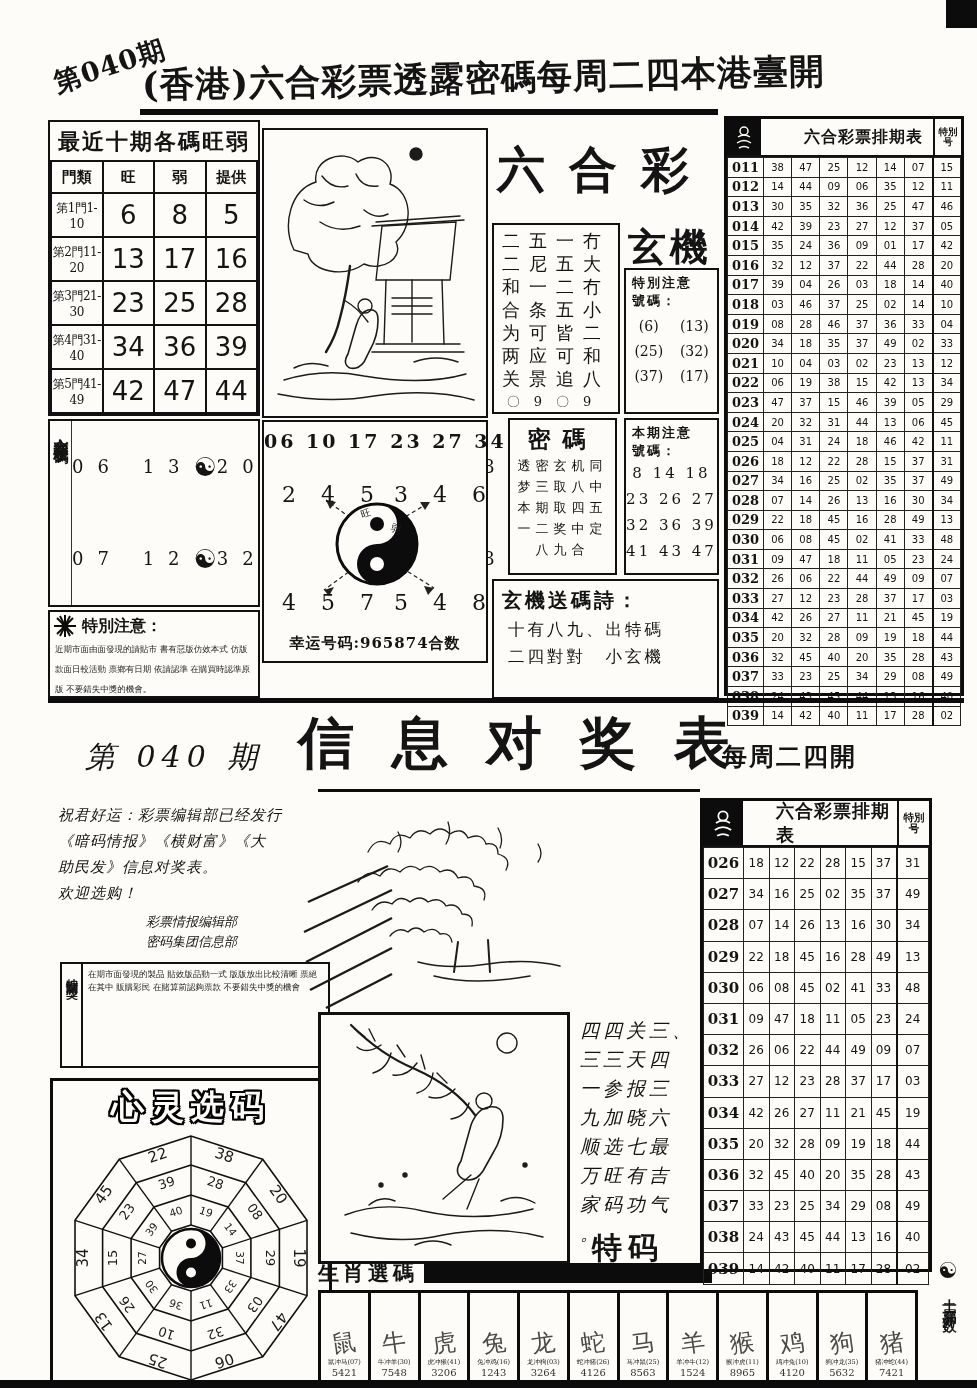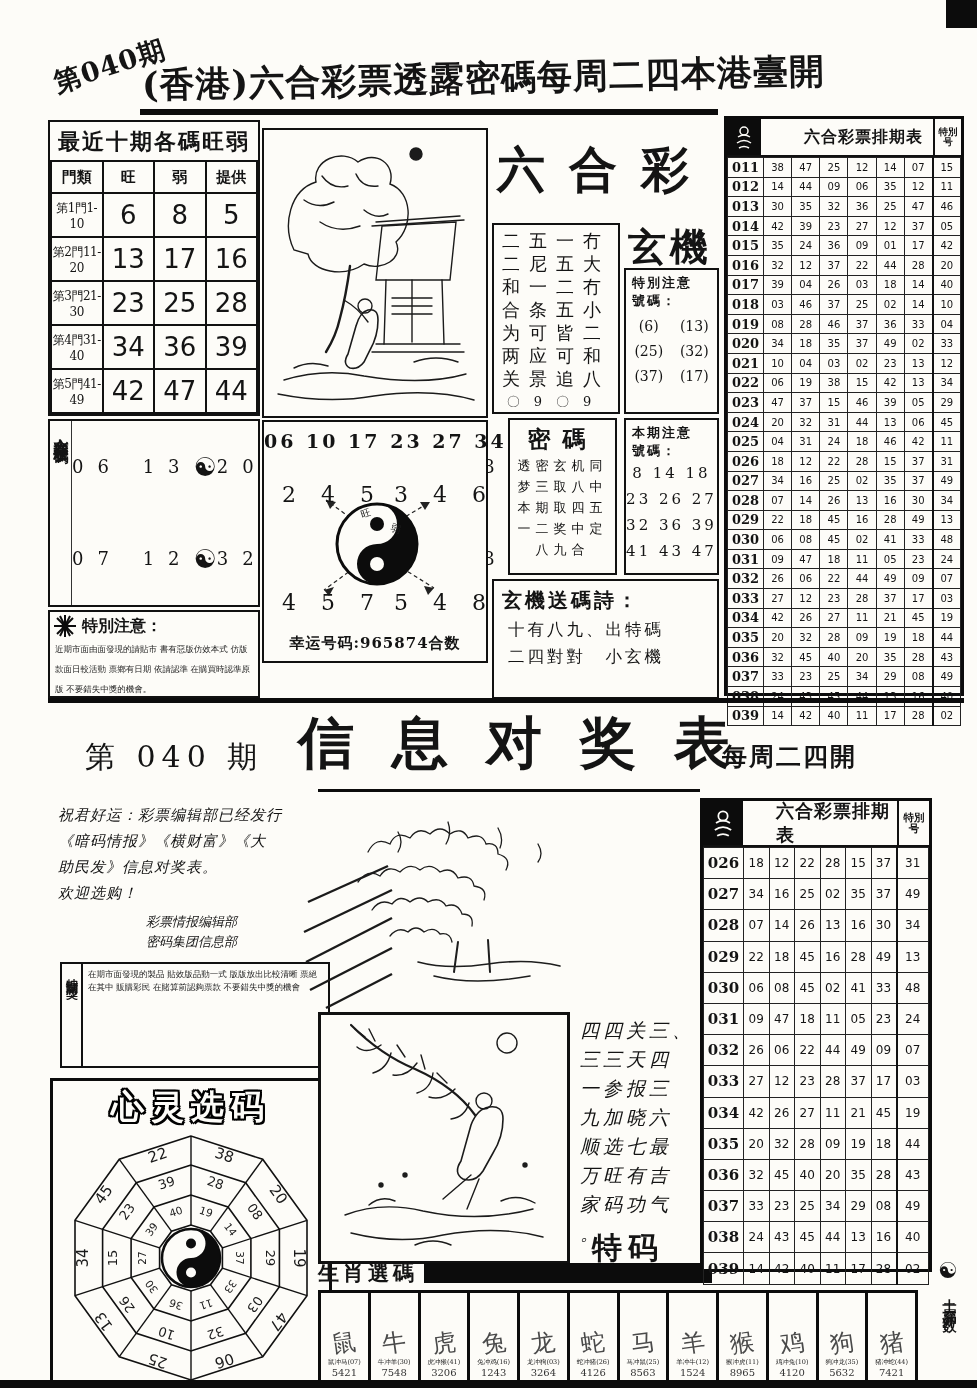--- a/index.html
+++ b/index.html
@@ -627,21 +627,21 @@
             <td>17</td>
             <td>28</td>
             <td class="special-cell">02</td>
           </tr>
         </tbody>
     </table>
   </div>
 
   <div class="abs heavy" style="left:48px;top:698px;width:916px;height:5px;"></div>
 
-  <div class="abs mid-issue" style="left:85px;top:737px;">第 040 期</div>
+  <div class="abs mid-issue" style="left:85px;top:737px;font-style:italic;">第 040 期</div>
   <div class="abs mid-title" style="left:298px;top:706px;">信息对奖表</div>
   <div class="abs mid-right" style="left:722px;top:740px;">每周二四開</div>
   <div class="abs heavy" style="left:318px;top:789px;width:382px;height:3px;"></div>
 
   <div class="abs greet" style="left:58px;top:802px;width:272px;" id="greet-lines">
       <div>祝君好运：彩票编辑部已经发行</div>
       <div>《暗码情报》《横财富》《大</div>
       <div>助民发》信息对奖表。</div>
       <div>欢迎选购！</div>
     </div>

